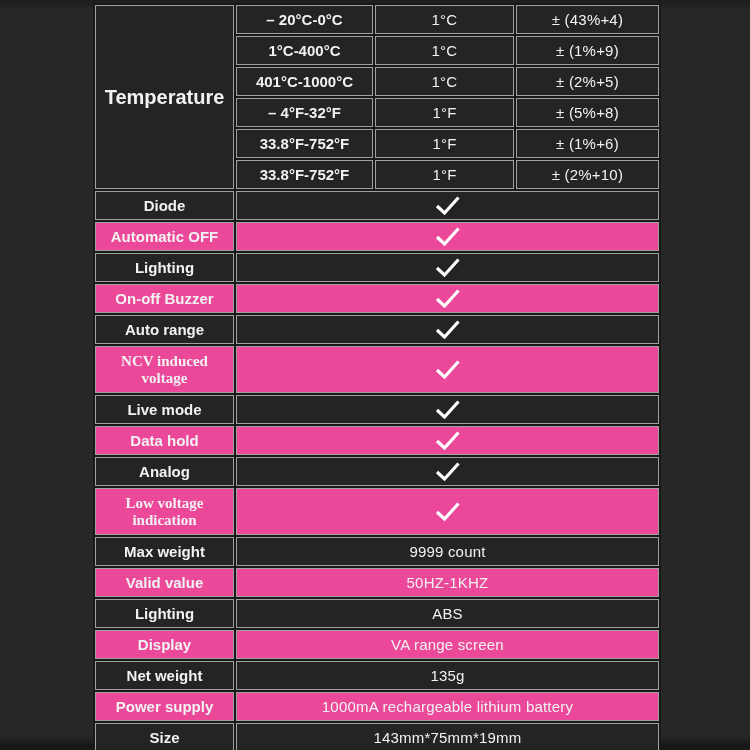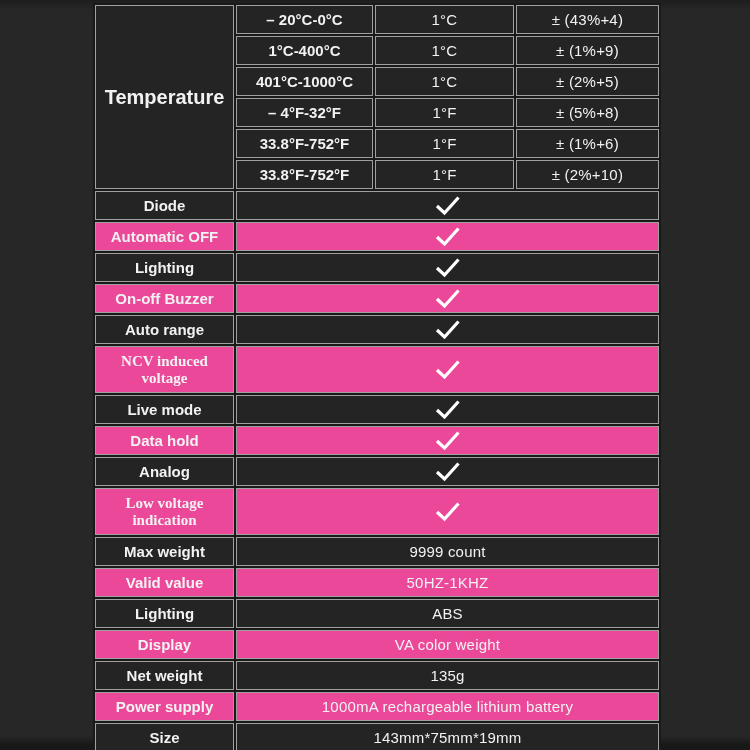--- a/index.html
+++ b/index.html
@@ -166,21 +166,21 @@
     <tr class="s">
       <td class="light lbl">Valid value</td>
       <td class="light val" colspan="3">50HZ-1KHZ</td>
     </tr>
     <tr class="s">
       <td class="dark lbl">Lighting</td>
       <td class="dark val" colspan="3">ABS</td>
     </tr>
     <tr class="s">
       <td class="light lbl">Display</td>
-      <td class="light val" colspan="3">VA color weight</td>
+      <td class="light val" colspan="3">VA range screen</td>
     </tr>
     <tr class="s">
       <td class="dark lbl">Net weight</td>
       <td class="dark val" colspan="3">135g</td>
     </tr>
     <tr class="s">
       <td class="light lbl">Power supply</td>
       <td class="light val" colspan="3">1000mA rechargeable lithium battery</td>
     </tr>
     <tr class="s">

